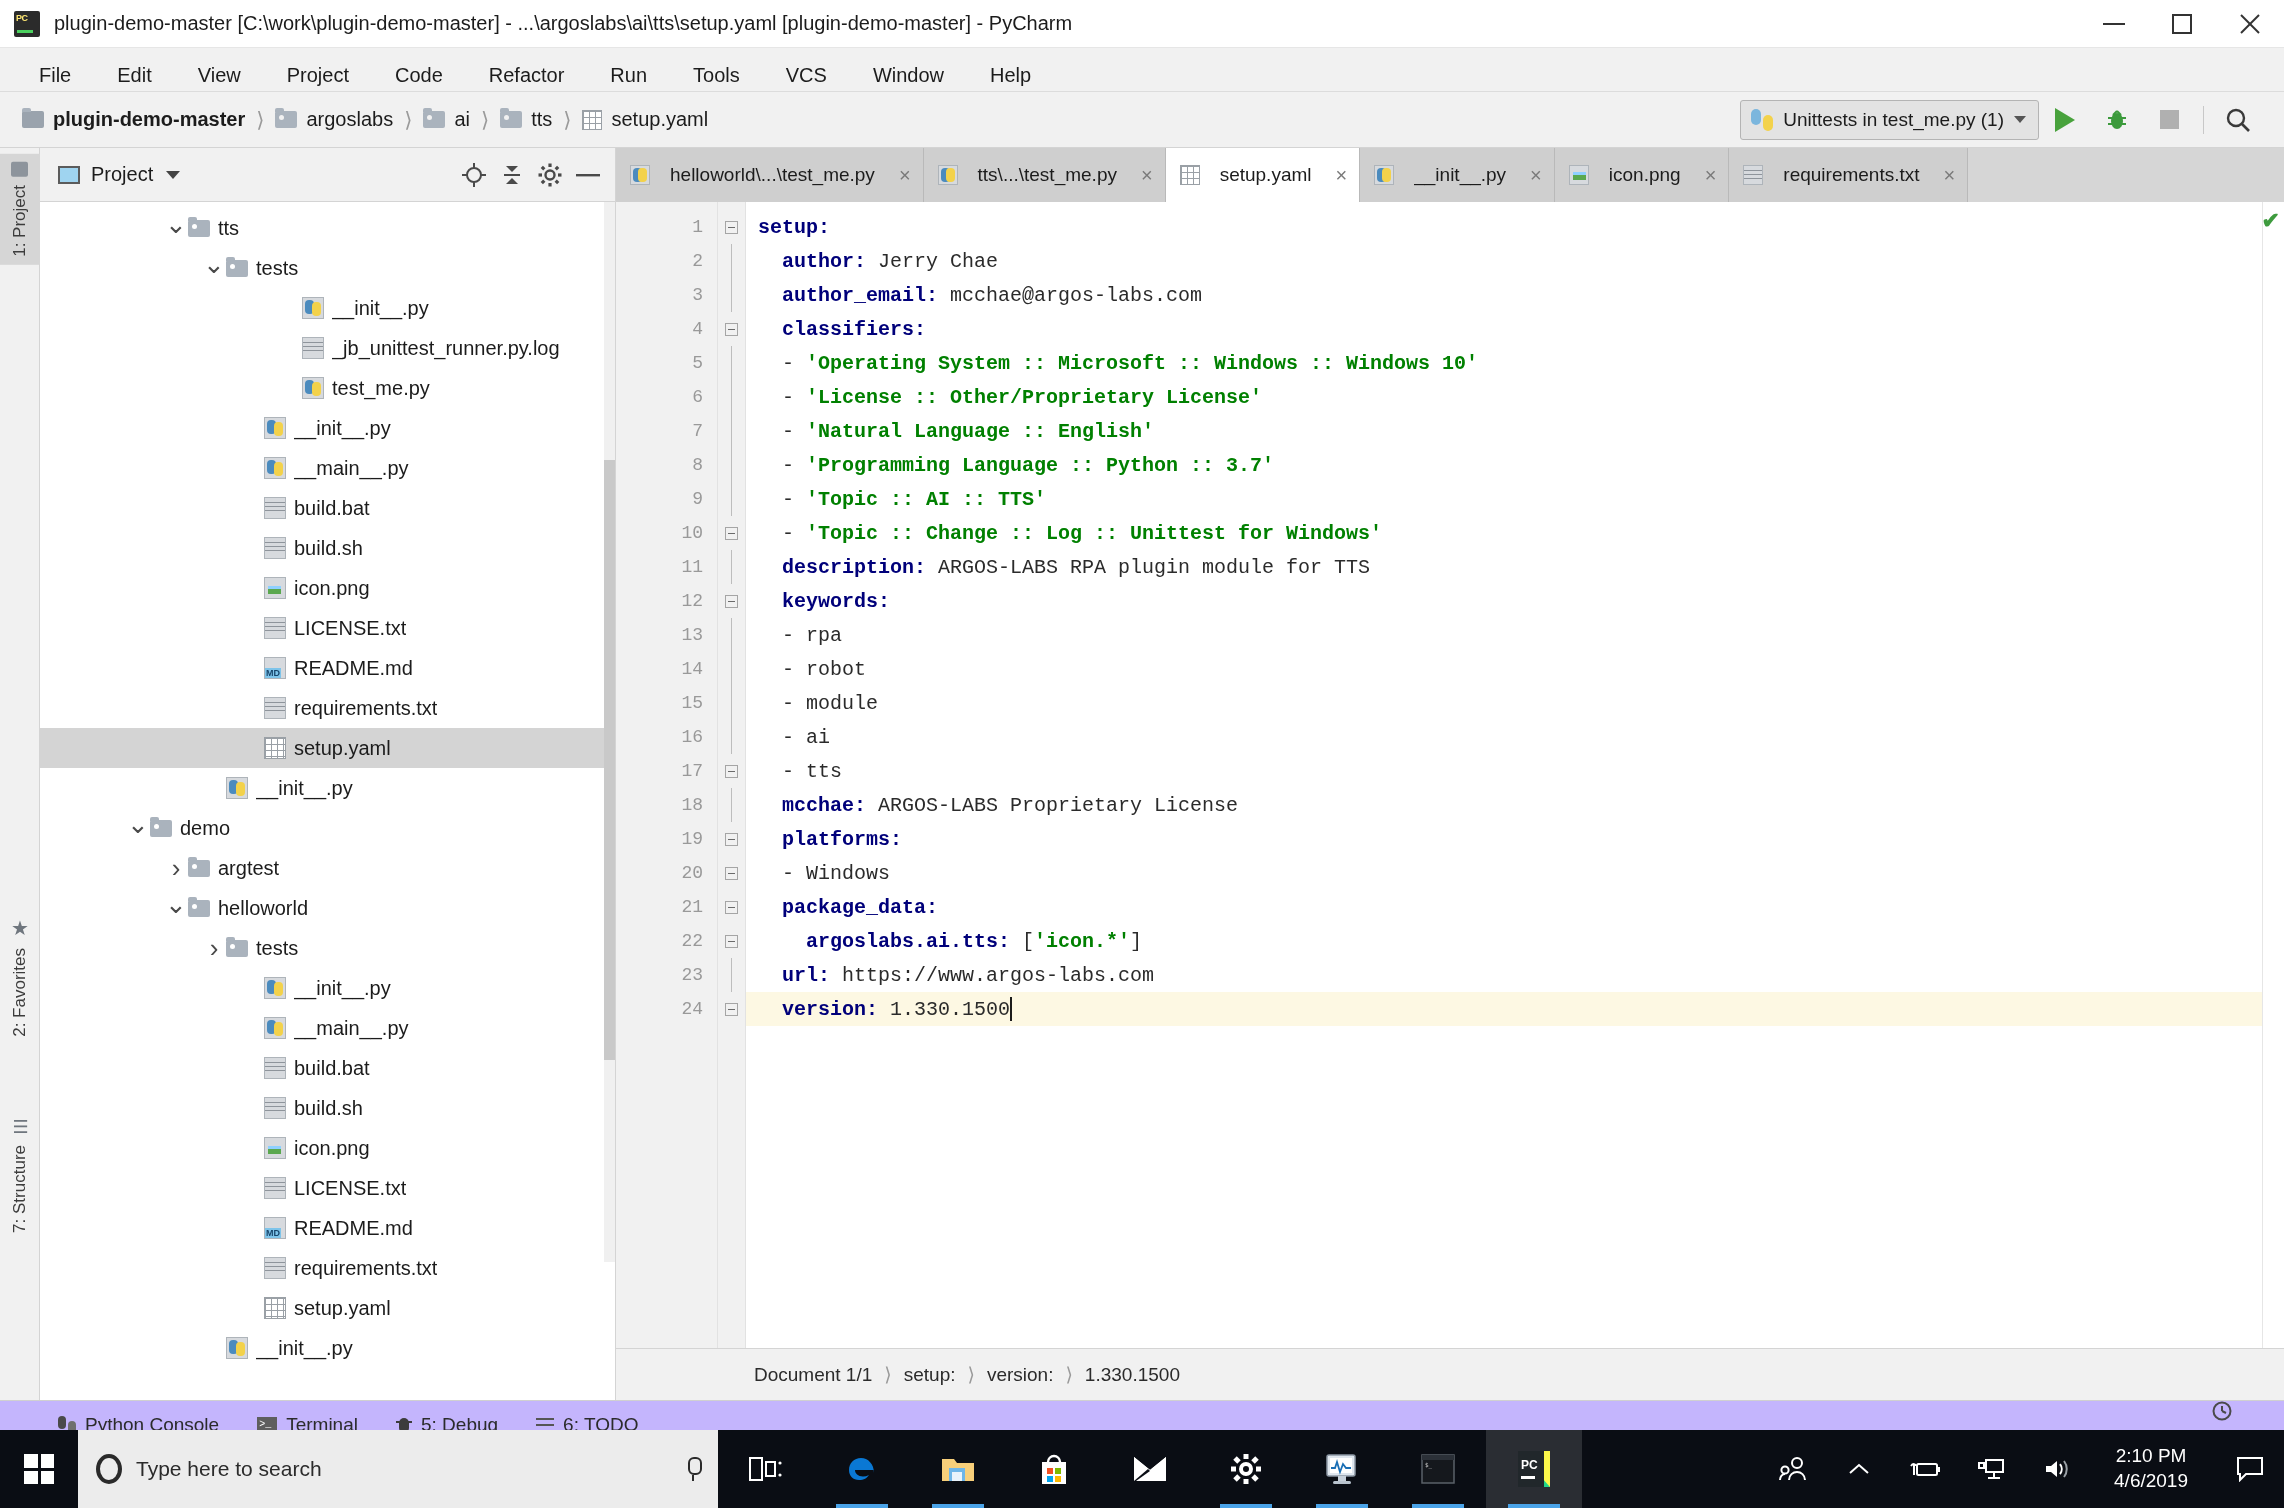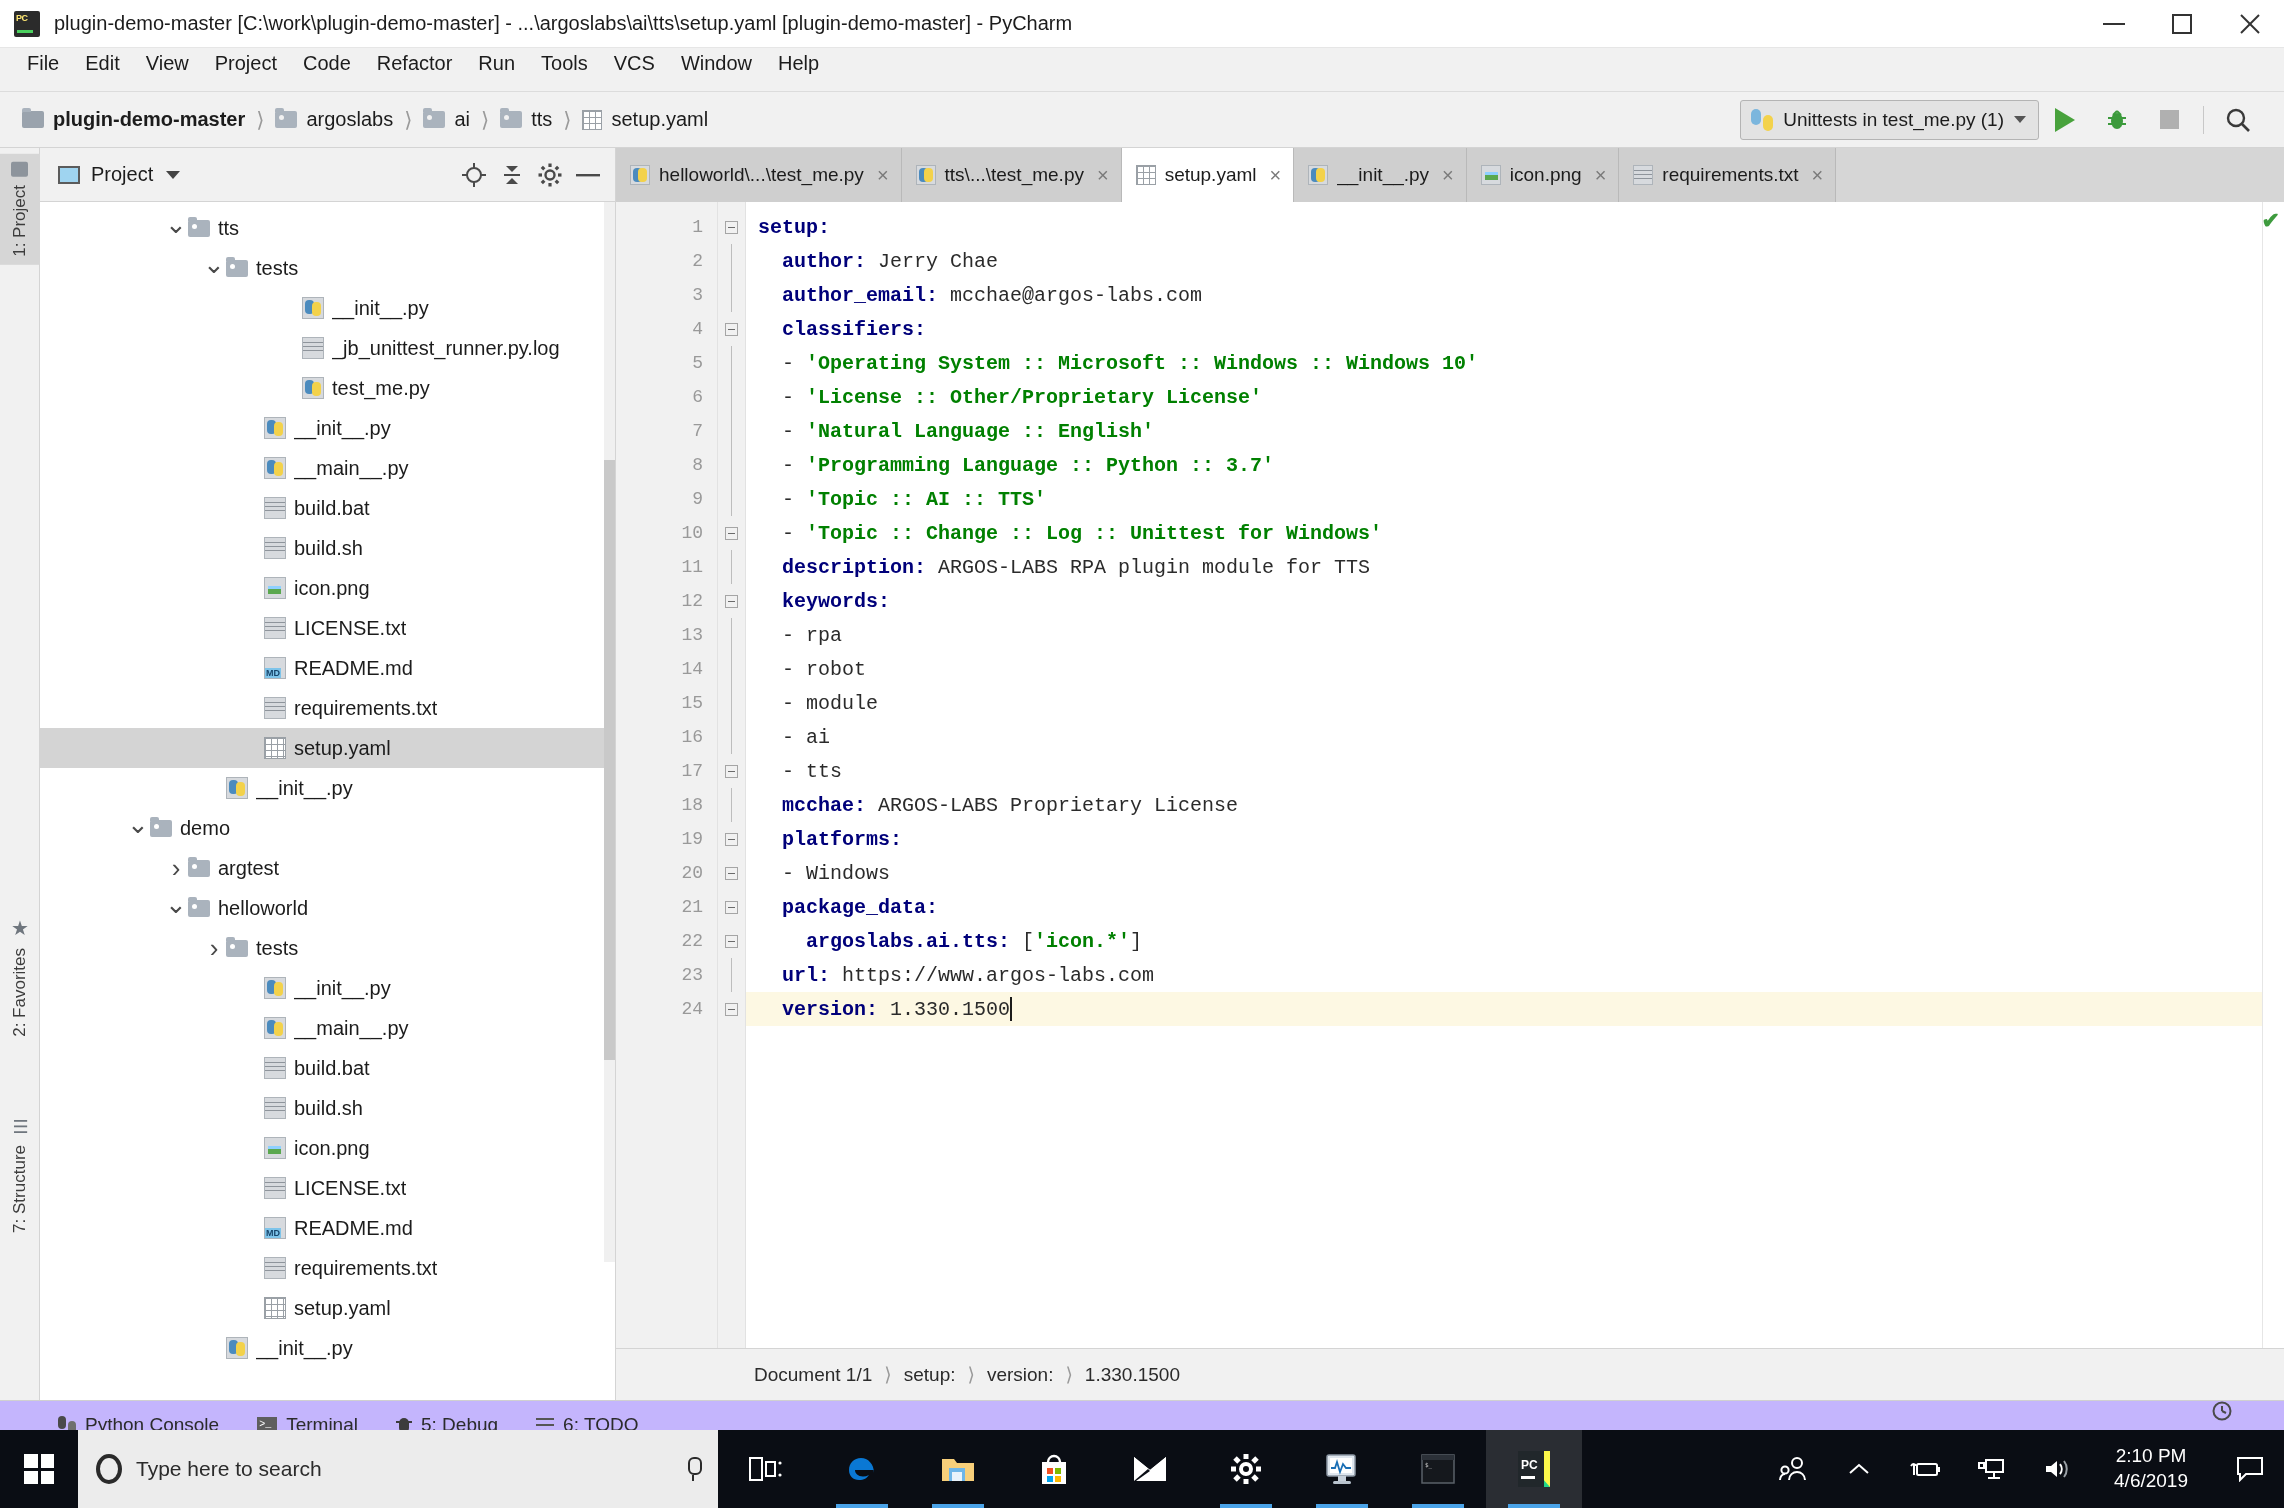--- a/index.html
+++ b/index.html
@@ -32,22 +32,22 @@
   .title-text { font-size: 20px; color: #1c1c1c; }
   .win-controls { margin-left: auto; display: flex; height: 100%; }
   .win-btn {
     width: 68px; height: 100%; display: flex; align-items: center; justify-content: center;
     font-size: 20px; color: #333;
   }
   .win-btn svg { display: block; }
 
   
   .menubar {
-    height: 44px; background: #f1f1f1; display: flex; align-items: flex-start;
-    padding-left: 14px; border-bottom: 1px solid #dcdcdc;
+    height: 44px; background: #f1f1f1; display: flex; align-items: flex-end;
+    padding-left: 26px; border-bottom: 1px solid #dcdcdc; gap: 20px;
   }
   .menu-item {
     font-size: 20px; color: #1c1c1c; padding: 4px 13px; white-space: nowrap;
   }
 
   
   .navbar {
     height: 56px; background: #f1f1f1; display: flex; align-items: center;
     padding-left: 22px; border-bottom: 1px solid #d4d4d4;
   }
@@ -159,21 +159,21 @@
   .tlabel { overflow:hidden; }
   .vscroll {
     position:absolute; right:0; width:11px; background:#f0f0f0;
   }
   .vthumb { position:absolute; right:0; width:11px; background:#c9c9c9; }
 
   
   .editor-col { flex:1; display:flex; flex-direction:column; min-width:0; background:#fff; }
   .tabs { height: 54px; background:#d6d6d6; display:flex; align-items:flex-end; flex:none; }
   .tab {
-    height: 54px; display:flex; align-items:center; gap:9px; padding: 0 12px 0 14px;
+    height: 54px; display:flex; align-items:center; gap:20px; padding: 0 12px 0 14px;
     font-size: 19px; color:#1c1c1c; background:#cfcfcf; border-right:1px solid #b9b9b9;
     white-space:nowrap;
   }
   .tab.active { background:#ffffff; }
   .tab-close { color:#7a7a7a; font-size: 20px; margin-left:4px; }
   .tab .ficon { width:20px;height:20px;margin-right:0; }
   .editor-body { flex:1; display:flex; position:relative; overflow:hidden; background:#fff; }
   .gutter {
     width: 102px; background:#f1f1f1; flex:none; padding-top: 8px; position:relative;
     border-right: 1px solid #e2e2e2;

